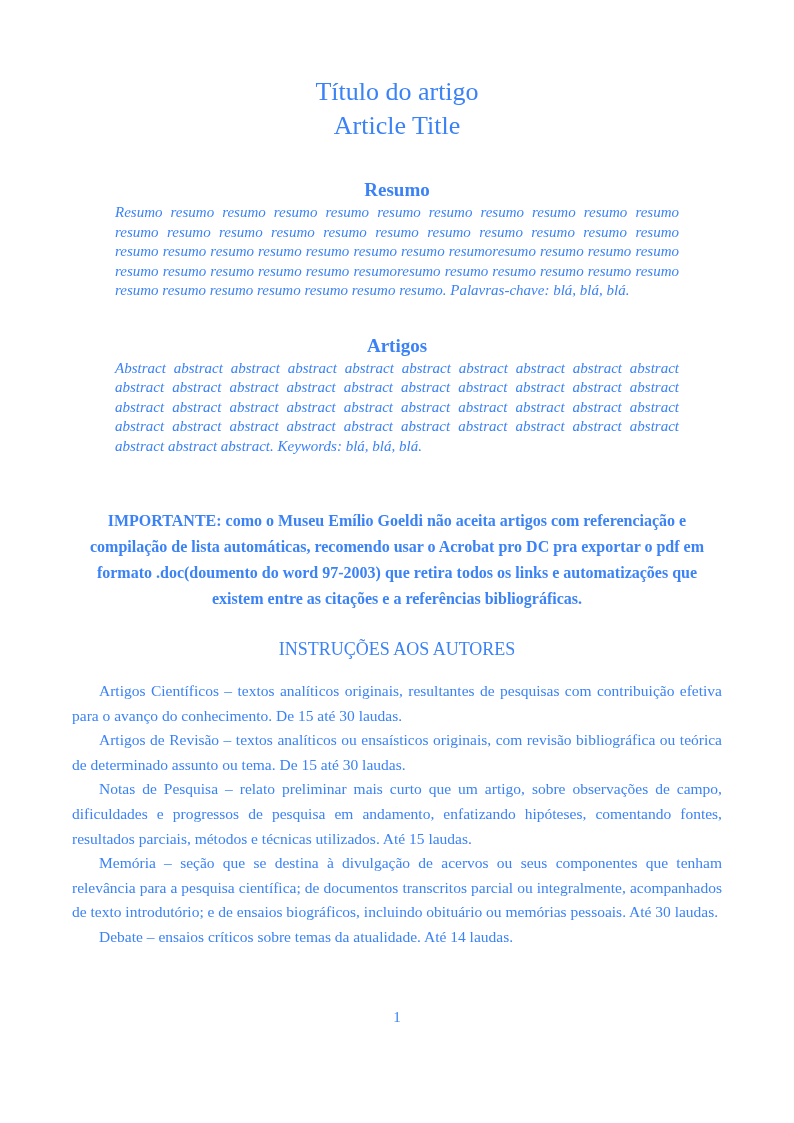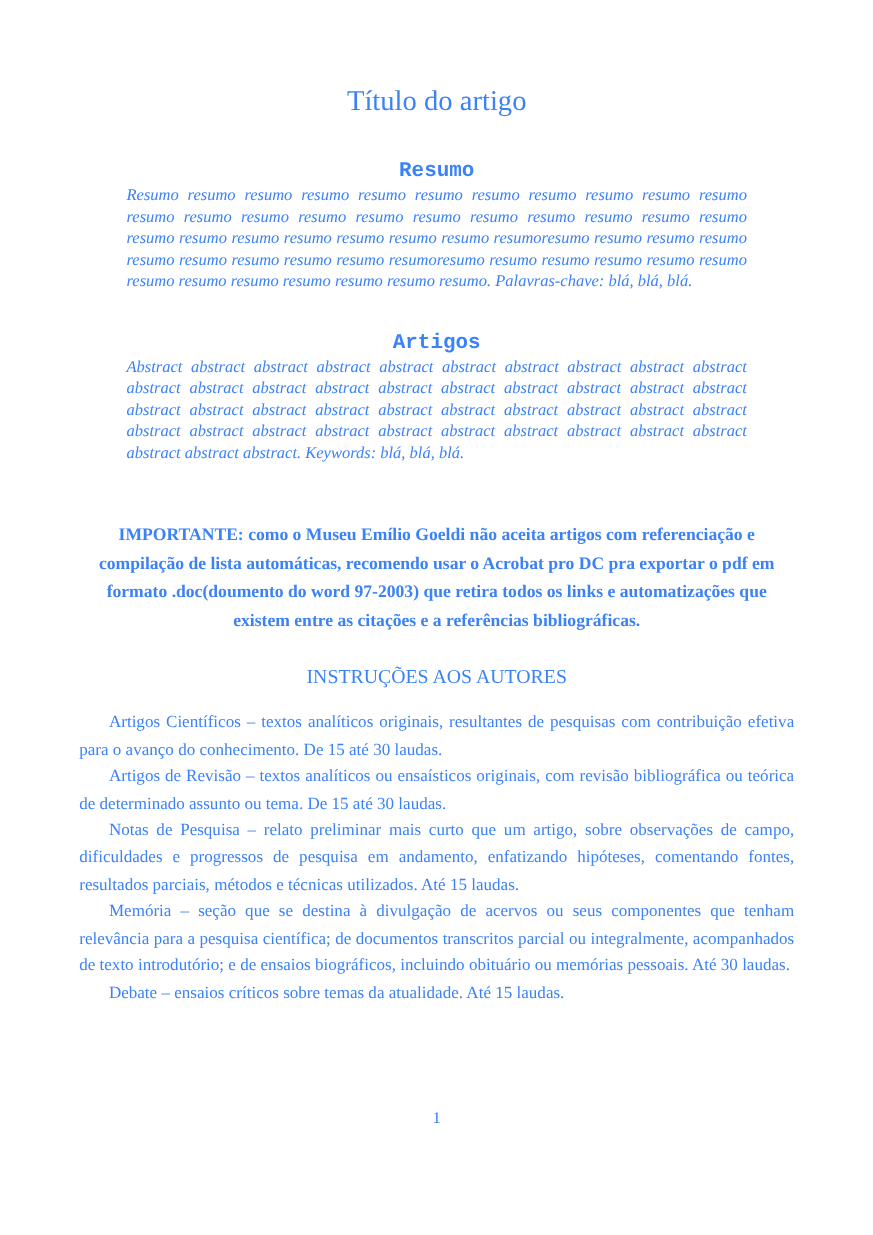--- a/index.html
+++ b/index.html
@@ -26,21 +26,20 @@
     font-weight: normal;
     text-align: center;
   }
   .doc-title .title-line { display: block; }
   .section-heading {
     margin: 0;
     font-size: 19px;
     line-height: 23px;
     font-weight: bold;
     text-align: center;
-    font-family: Liberation Mono, monospace;
   }
   .heading-resumo   { margin-top: 35px; }
   .heading-abstract { margin-top: 33px; }
   .abstract-body {
     margin: 2px 43px 0 43px;
     font-style: italic;
     font-size: 15px;
     line-height: 19.5px;
     text-align: justify;
   }
@@ -75,37 +74,38 @@
     line-height: 19px;
   }
 </style>
 </head>
 <body>
 
 <div class="page">
 
   <h1 class="doc-title">
     <span class="title-line">Título do artigo</span>
+    <span class="title-line">Article Title</span>
   </h1>
 
   <h2 class="section-heading heading-resumo">Resumo</h2>
 
   <p class="abstract-body">Resumo resumo resumo resumo resumo resumo resumo resumo resumo resumo resumo resumo resumo resumo resumo resumo resumo resumo resumo resumo resumo resumo resumo resumo resumo resumo resumo resumo resumo resumoresumo resumo resumo resumo resumo resumo resumo resumo resumo resumoresumo resumo resumo resumo resumo resumo resumo resumo resumo resumo resumo resumo resumo. Palavras-chave: blá, blá, blá.</p>
 
   <h2 class="section-heading heading-abstract">Artigos</h2>
 
   <p class="abstract-body">Abstract abstract abstract abstract abstract abstract abstract abstract abstract abstract abstract abstract abstract abstract abstract abstract abstract abstract abstract abstract abstract abstract abstract abstract abstract abstract abstract abstract abstract abstract abstract abstract abstract abstract abstract abstract abstract abstract abstract abstract abstract abstract abstract. Keywords: blá, blá, blá.</p>
 
   <p class="important-notice">IMPORTANTE: como o Museu Emílio Goeldi não aceita artigos com referenciação e compilação de lista automáticas, recomendo usar o Acrobat pro DC pra exportar o pdf em formato .doc(doumento do word 97-2003) que retira todos os links e automatizações que existem entre as citações e a referências bibliográficas.</p>
 
   <h3 class="instructions-heading">INSTRUÇÕES AOS AUTORES</h3>
 
   <div class="instructions-body">
     <p class="ind">Artigos Científicos – textos analíticos originais, resultantes de pesquisas com contribuição efetiva para o avanço do conhecimento. De 15 até 30 laudas.</p>
     <p class="ind">Artigos de Revisão – textos analíticos ou ensaísticos originais, com revisão bibliográfica ou teórica de determinado assunto ou tema. De 15 até 30 laudas.</p>
     <p class="ind">Notas de Pesquisa – relato preliminar mais curto que um artigo, sobre observações de campo, dificuldades e progressos de pesquisa em andamento, enfatizando hipóteses, comentando fontes, resultados parciais, métodos e técnicas utilizados. Até 15 laudas.</p>
     <p class="ind">Memória – seção que se destina à divulgação de acervos ou seus componentes que tenham relevância para a pesquisa científica; de documentos transcritos parcial ou integralmente, acompanhados de texto introdutório; e de ensaios biográficos, incluindo obituário ou memórias pessoais. Até 30 laudas.</p>
-    <p class="ind">Debate – ensaios críticos sobre temas da atualidade. Até 15 laudas.</p>
+    <p class="ind">Debate – ensaios críticos sobre temas da atualidade. Até 14 laudas.</p>
   </div>
 
   <div class="page-number">1</div>
 
 </div>
 
 </body></html>

